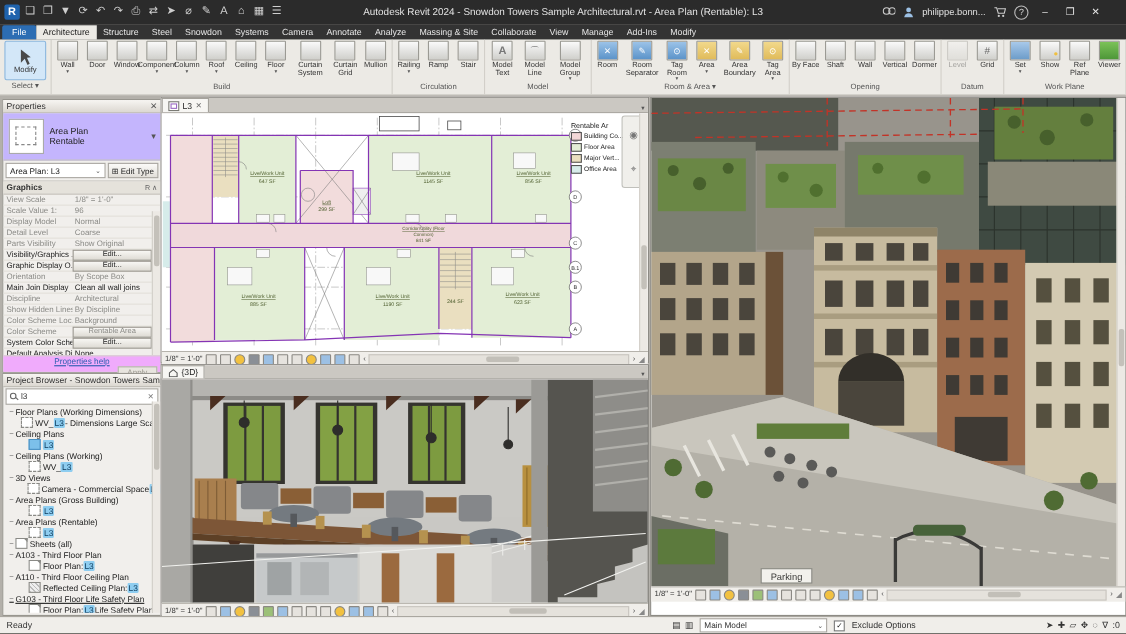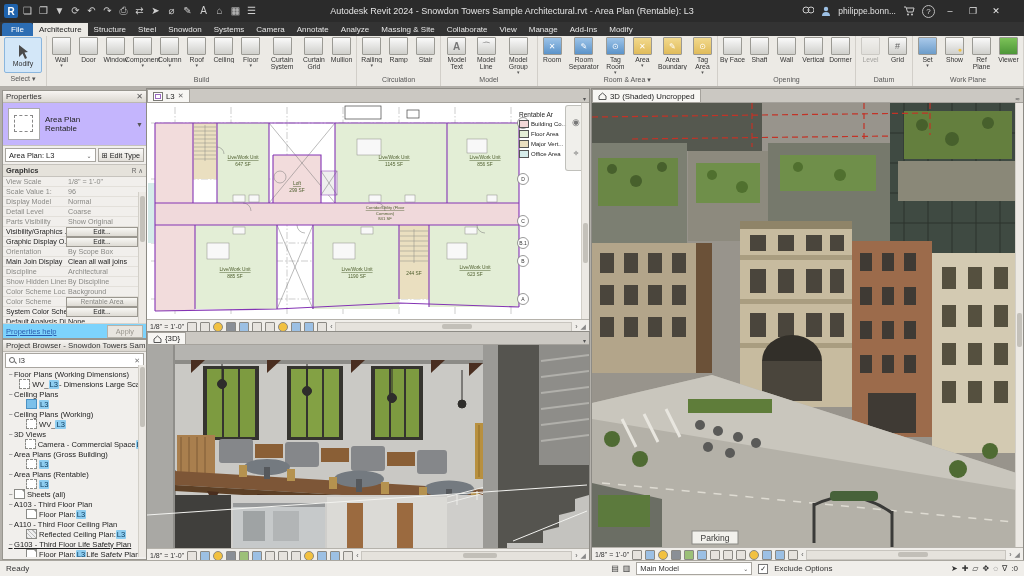--- a/index.html
+++ b/index.html
@@ -76,21 +76,21 @@
     align-items:center;font-size:7.5px;font-weight:bold;color:#333;padding:0 3px;}
   #graphics-hdr .gh-r{margin-left:auto;font-weight:normal;font-size:6.5px;color:#666;}
   .prow{height:9px;display:flex;align-items:center;border-bottom:1px solid #e3e0da;font-size:7.2px;}
   .prow .pl{width:60px;padding-left:3px;color:#222;white-space:nowrap;overflow:hidden;}
   .prow.ro .pl,.prow.ro .pv,.prow.btn-gray .pl{color:#8a8a86;}
   .prow .pv{flex:1;color:#222;white-space:nowrap;overflow:hidden;padding-left:2px;}
   .prow .pbtn{flex:1;height:8px;margin-right:8px;border:1px solid #9a978f;background:linear-gradient(#f8f7f4,#dedbd4);
     font-size:6.8px;display:flex;align-items:center;justify-content:center;color:#222;}
   .prow.btn-gray .pbtn{color:#8a8a86;}
   #prop-foot{position:absolute;left:0;bottom:0;width:100%;height:15px;display:flex;align-items:center;
-    font-size:7.5px;padding:0 3px;box-sizing:border-box;background:#7dd3fc;border-top:1px solid #d6d3cc;}
+    font-size:7.5px;padding:0 3px;box-sizing:border-box;background:#f0abfc;border-top:1px solid #d6d3cc;flex-direction:column;}
   #prop-help{color:#2a5db0;text-decoration:underline;}
   #apply-btn{margin-left:auto;border:1px solid #b5b2aa;background:#e8e5df;color:#9a978f;
     font-size:7.3px;padding:0 8px;height:11px;display:flex;align-items:center;}
   .vscroll{position:absolute;right:0;width:7px;background:#ece9e4;border-left:1px solid #d2cfc8;}
   .vthumb{position:absolute;left:1px;width:5px;background:#c4c1ba;border-radius:2px;}
   
   #pb-search{height:13px;margin:1px 2px;background:#fff;border:1px solid #a8a59f;display:flex;
     align-items:center;font-size:7.5px;color:#333;padding:0 3px;gap:3px;}
   .mag{width:7px;height:7px;position:relative;}
   .mag::before{content:"";position:absolute;left:0;top:0;width:4px;height:4px;border:1px solid #666;border-radius:50%;}
@@ -993,29 +993,20 @@
       <span class="arr">‹</span>
       <span class="hscroll">
           <span class="hthumb" style="left:48%;width:34px;"></span>
         </span>
       <span class="arr">›</span>
       <span class="grip">◢</span>
     </div>
   </div>
 
   <div class="viewport abs" style="left:591px;top:88px;width:433px;height:472px;">
-    <div class="vtabbar">
-      <div class="vtab">
-        <svg width="9" height="8">
-            <path d="M1,4 L4.5,1 L8,4 V7.5 H1 Z" fill="none" stroke="#555"></path>
-          </svg>
-        <span>3D (Shaded) Uncropped</span>
-      </div>
-      <span class="tbar-end">≂</span>
-    </div>
     <div style="position:relative;width:431px;height:444px;overflow:hidden;">
       <svg width="431" height="444" viewBox="0 0 431 444">
         <rect width="431" height="444" fill="#98948c"></rect>
 
         <rect x="0" y="0" width="170" height="48" fill="#55584f"></rect>
         <rect x="0" y="40" width="95" height="100" fill="#7c7f72"></rect>
         <rect x="6" y="55" width="80" height="48" fill="#6a8745"></rect>
         <circle cx="20" cy="66" r="5" fill="#47602c"></circle>
           <circle cx="44" cy="78" r="6" fill="#47602c"></circle>
           <circle cx="70" cy="64" r="5" fill="#47602c"></circle>

